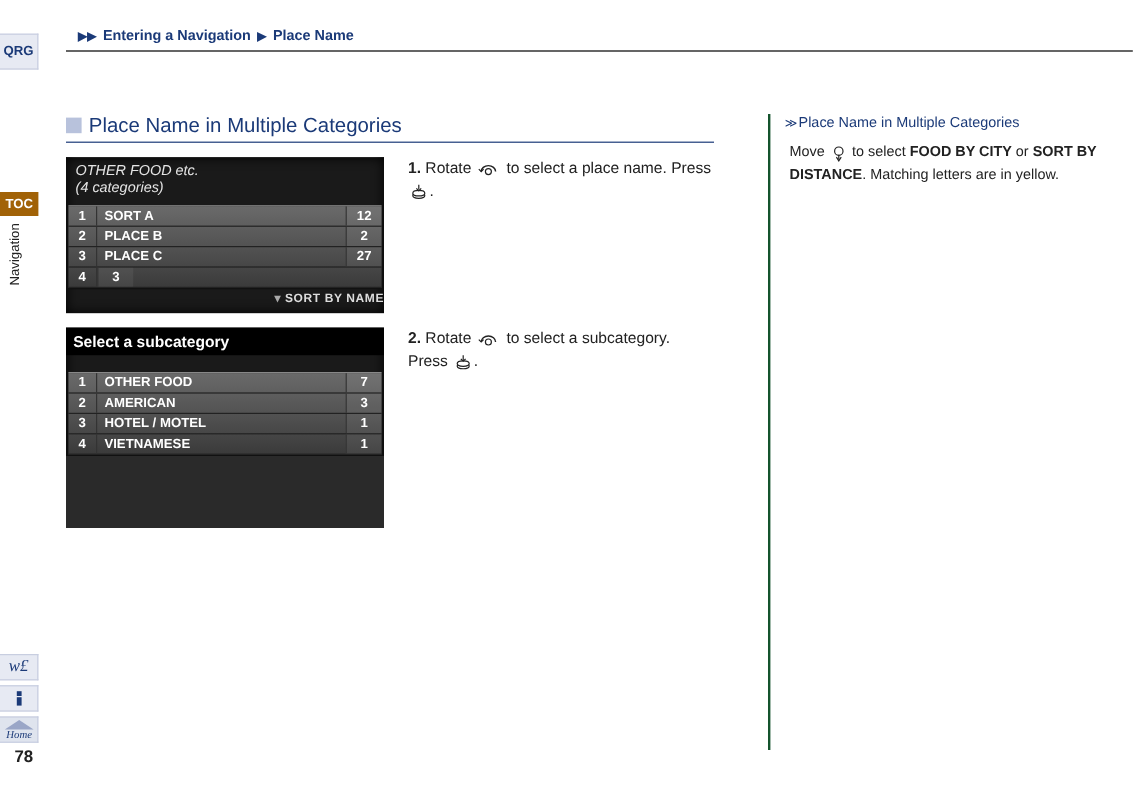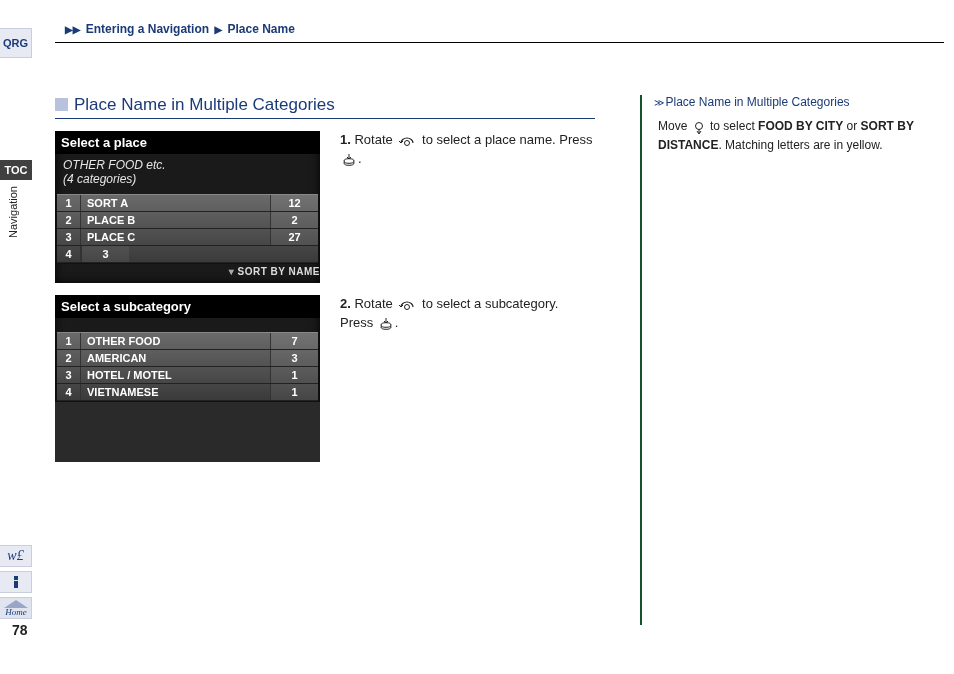--- a/index.html
+++ b/index.html
@@ -42,21 +42,21 @@
     border: 1px solid #c8cee0;
     border-left: none;
   }
   .toc-tab {
     position: absolute;
     top: 160px;
     left: 0;
     width: 32px;
     padding: 4px 0;
     text-align: center;
-    background: #404040;
+    background: #a16207;
     color: #fff;
     font-size: 11px;
     font-weight: bold;
   }
   .nav-label {
     position: absolute;
     top: 186px;
     left: 7px;
     font-size: 11px;
     writing-mode: vertical-rl;
@@ -155,21 +155,21 @@
   .scr-row {
     display:flex;
     align-items:center;
     border-bottom:1px solid #222;
     font-weight:bold;
     font-size:11px;
     color:#fff;
   }
   .scr-row .idx { width:24px; text-align:center; border-right:1px solid #333; padding:2px 0;}
   .scr-row .lbl { flex:1; padding:2px 6px; }
-  .scr-row .cnt { width:48px; text-align:center; border-left:1px solid #333; padding:2px 0; background:rgba(255,255,255,0.06);}
+  .scr-row .cnt { width:30px; text-align:center; border-left:1px solid #333; padding:2px 0; background:rgba(255,255,255,0.06);}
   .scr-footer {
     text-align:right;
     font-size:10px;
     color:#ddd;
     padding:2px 0 6px;
     letter-spacing:0.5px;
     font-weight:bold;
   }
   .scr-footer::before{content:"▾ ";color:#aaa;}
   .scr2-pad { height:60px; background:#2a2a2a;}
@@ -231,21 +231,20 @@
 <div class="pagenum">78</div>
 
 <div class="main-left">
   <div class="section-title">
     <span class="square"></span><span>Place Name in Multiple Categories</span>
   </div>
 
   <div class="step-row">
     <div class="screenshot">
       <div class="scr">
-        <div class="scr-header">Select a place</div>
         <div class="scr-sub">
           <div>OTHER FOOD etc.</div>
           <div>(4 categories)</div>
         </div>
         <div class="scr-list">
           <div class="scr-row">
               <span class="idx">1</span>
               <span class="lbl">SORT A</span>
               <span class="cnt">12</span>
             </div>

